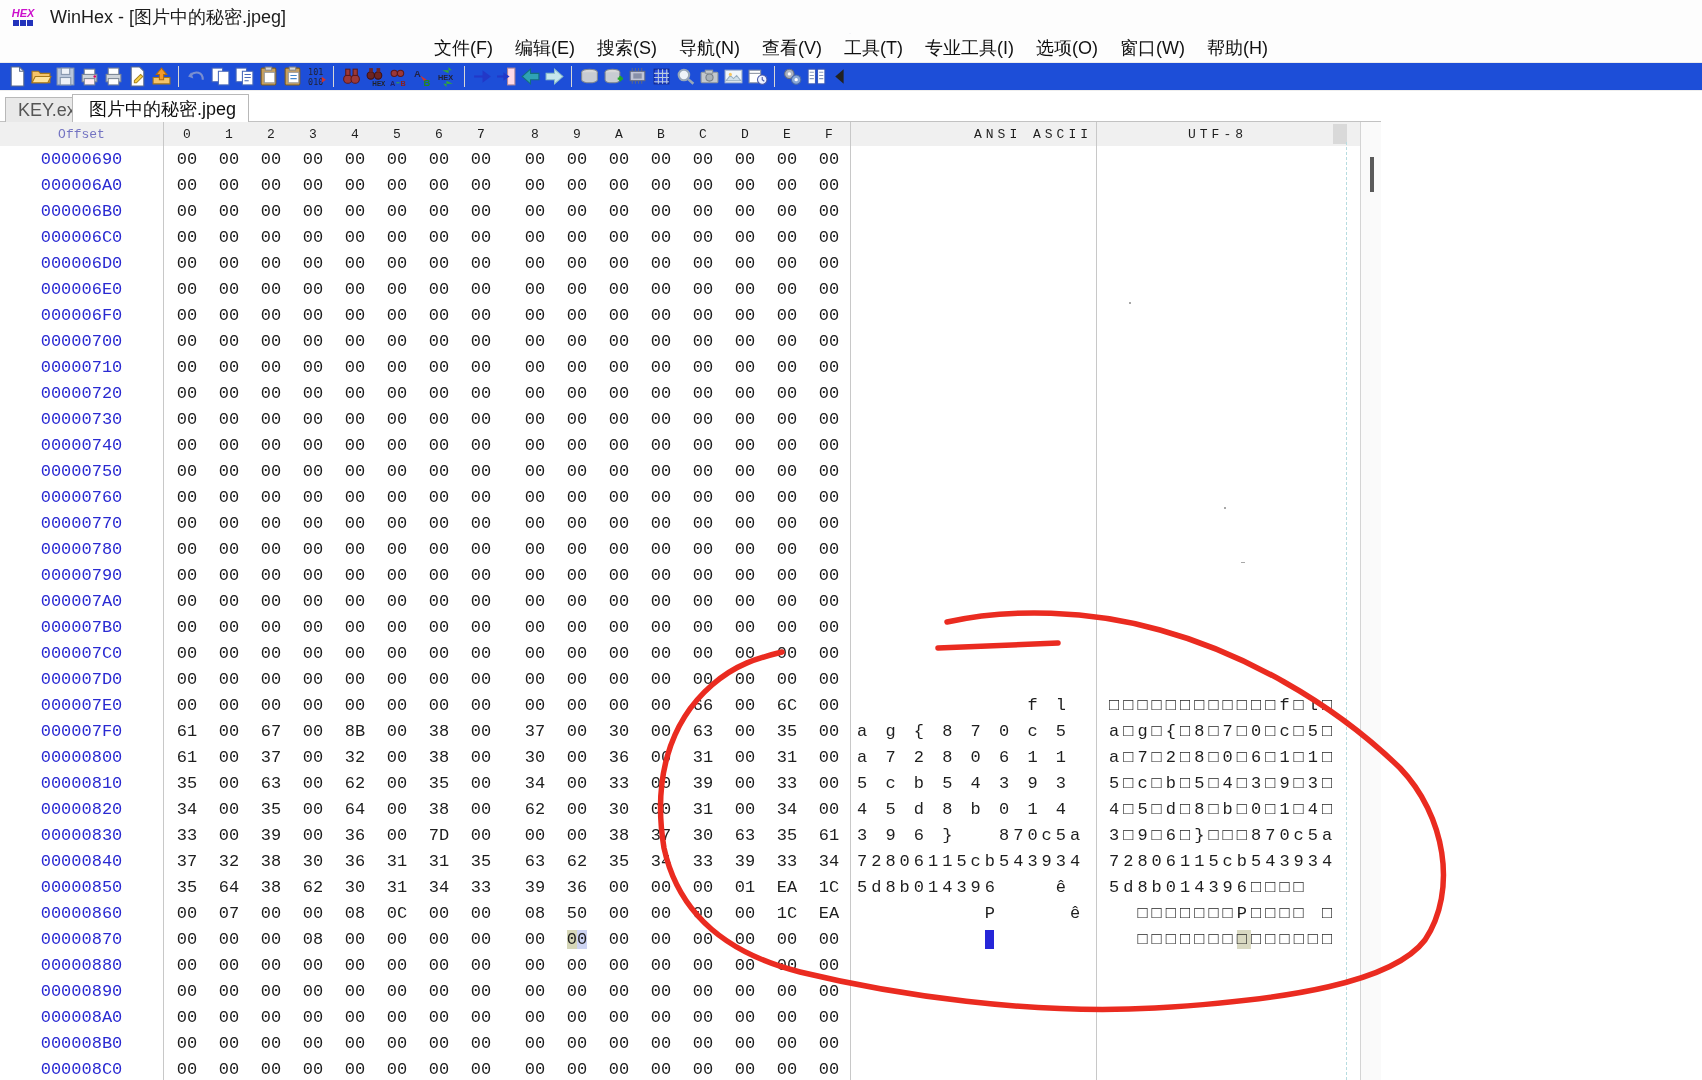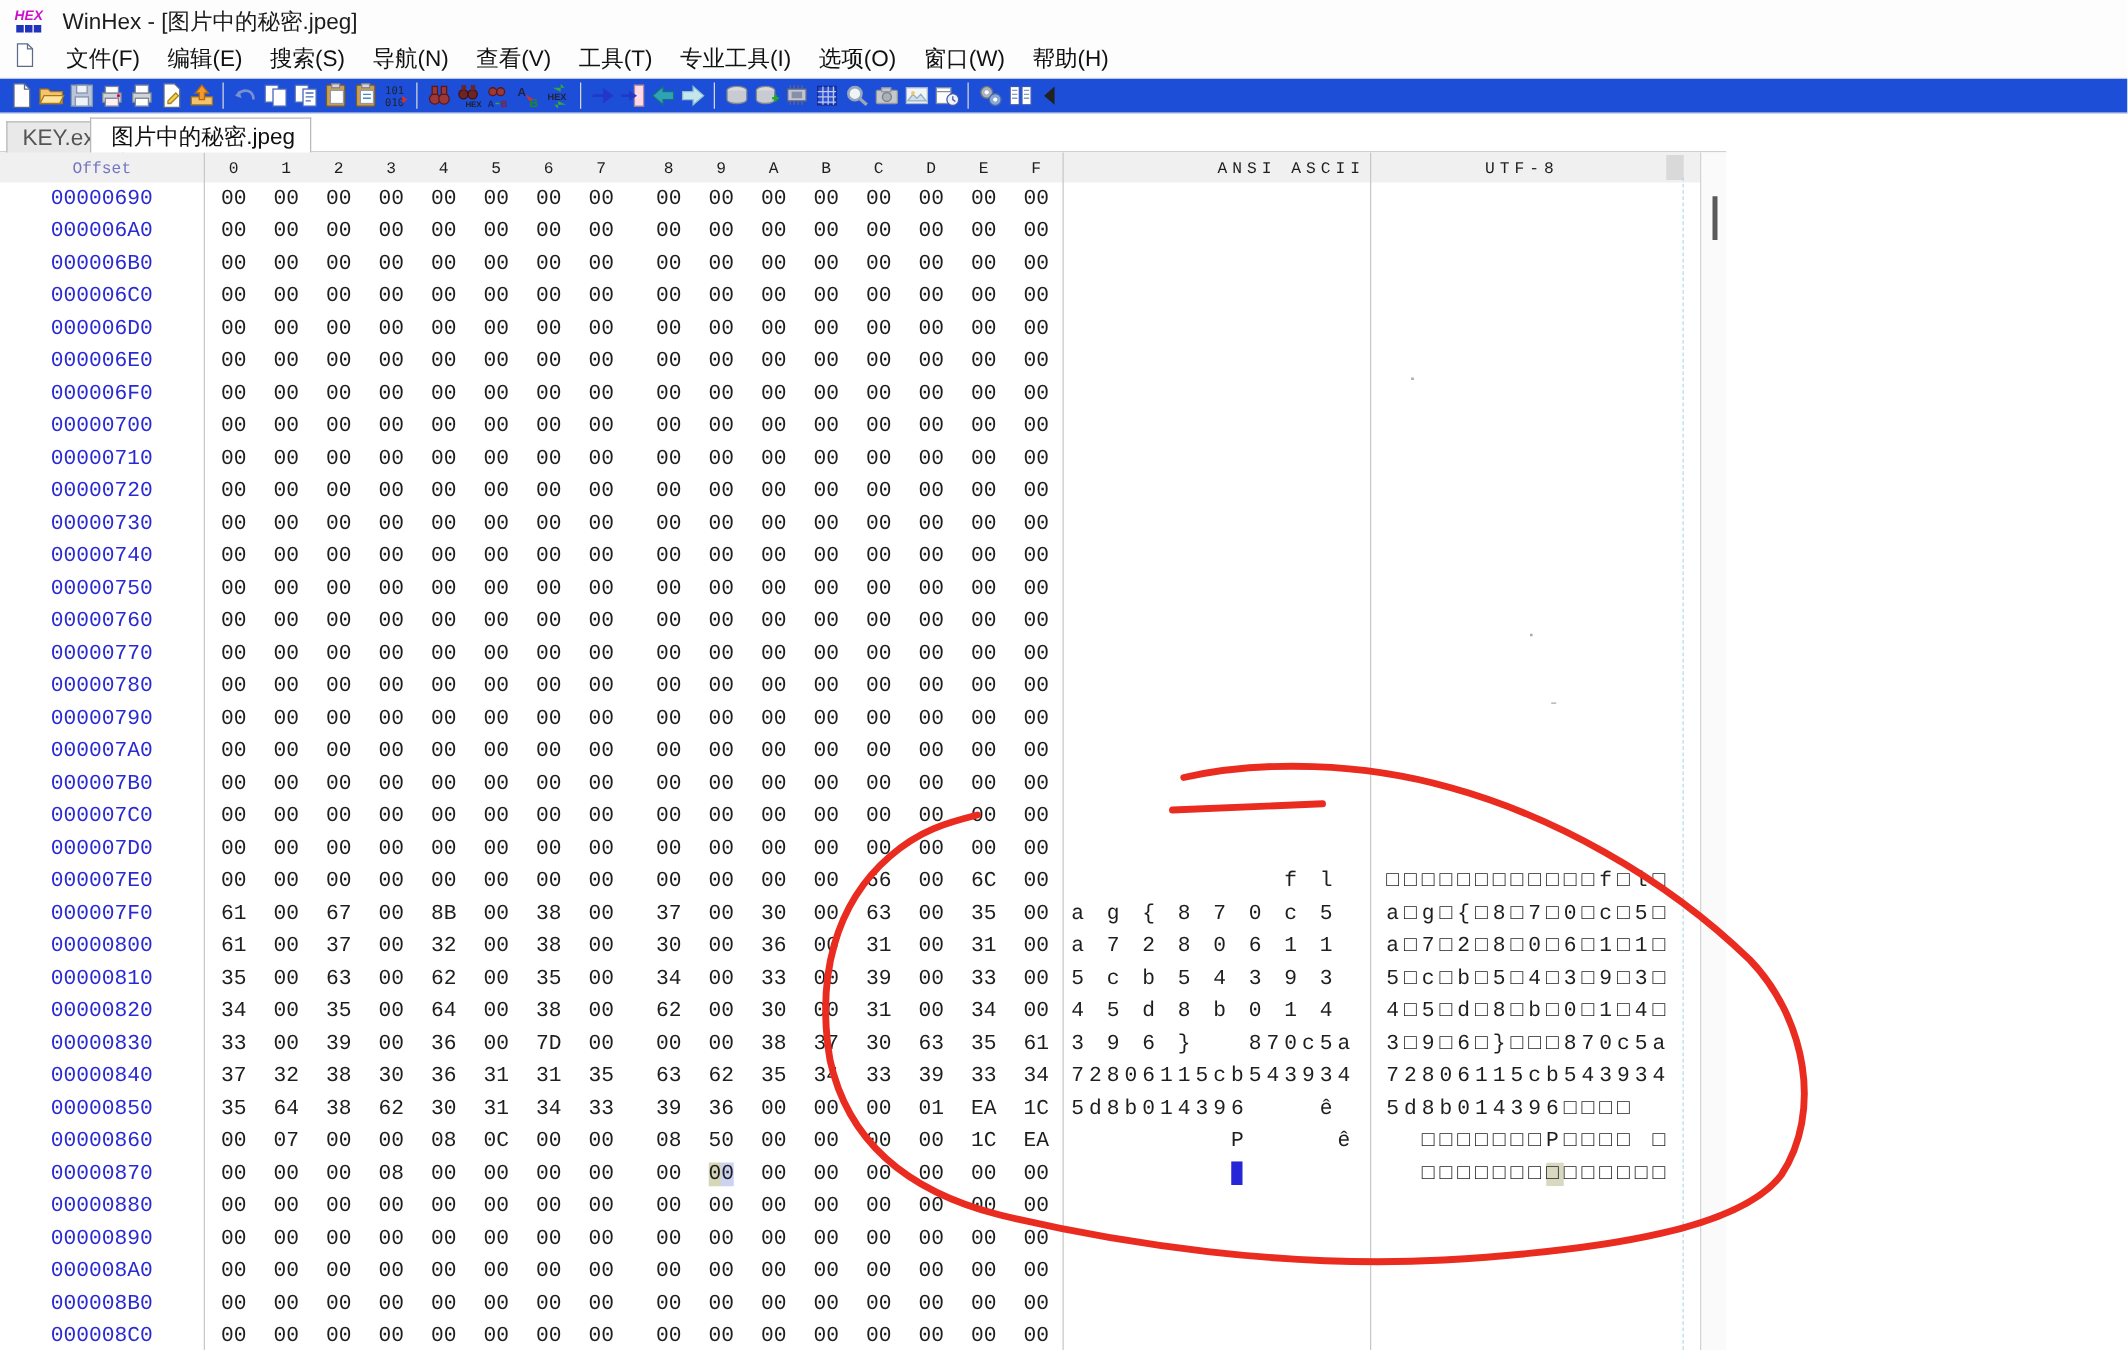--- a/index.html
+++ b/index.html
@@ -12,21 +12,21 @@
     background:#fdfdfd; display:flex; align-items:center; }
   .winhex-logo { width:30px; height:27px; margin-left:8px; display:flex; flex-direction:column;
     align-items:center; justify-content:center; line-height:1; }
   .winhex-logo .hx { color:#cc10cc; font-weight:bold; font-style:italic; font-size:11px; letter-spacing:0; }
   .winhex-logo .bl { display:flex; gap:1px; margin-top:1px; }
   .winhex-logo .bl i { width:6px; height:6px; background:#2233bb; display:block; }
   .title-text { margin-left:12px; font-size:18px; color:#1c1c1c; }
 
   
   .menubar { position:absolute; left:0; top:33px; width:1702px; height:30px;
-    background:#fdfdfd; display:flex; border-bottom:1px solid #ececec; }
+    background:#fdfdfd; display:flex; align-items:center; border-bottom:1px solid #ececec;flex-direction:column; }
   .doc-icon { width:20px; height:22px; margin:0 12px 0 10px; }
   .menu-item { font-size:18px; color:#111; padding:2px 11px; cursor:default; }
 
   
   .toolbar { position:absolute; left:0; top:63px; width:1702px; height:28px;
     background:#1d4ed8; display:flex; align-items:center; border-bottom:1px solid #eee; }
   .tbtn { width:23px; height:23px; margin-left:1px; display:flex; align-items:center; justify-content:center; }
   .tbtn:first-child { margin-left:6px; }
   .tbtn svg { width:21px; height:21px; }
   .tsep { width:1px; height:21px; background:#d6d6d6; margin:0 5px; }

